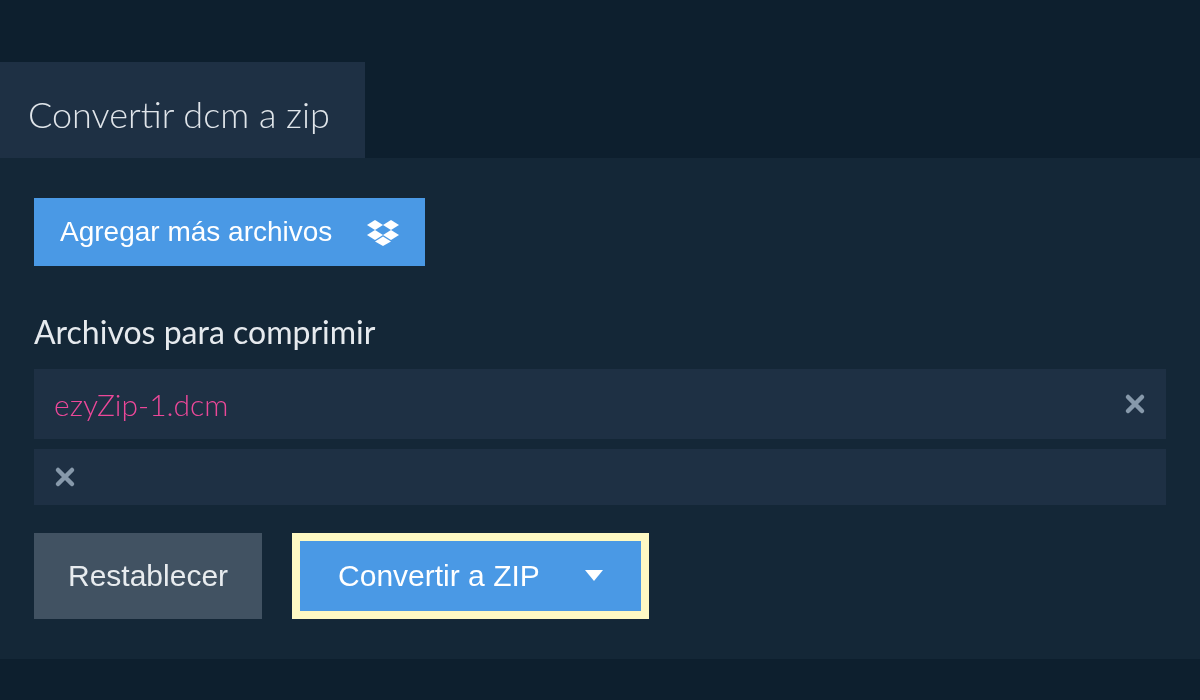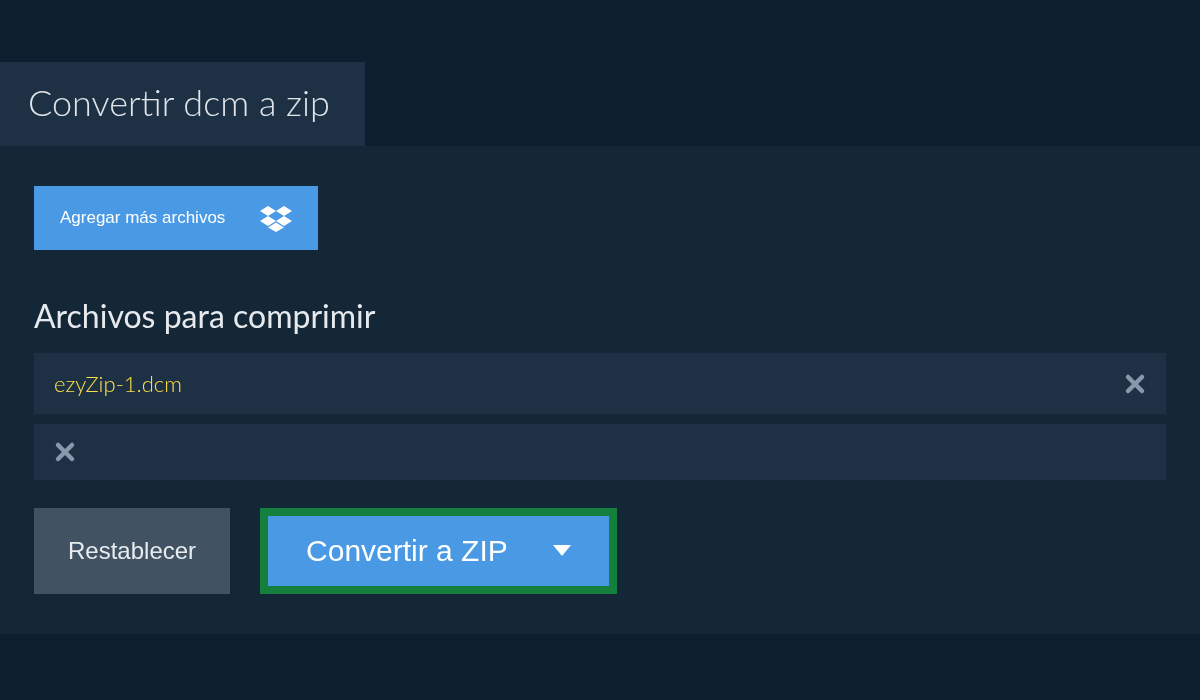--- a/index.html
+++ b/index.html
@@ -16,38 +16,38 @@
       overflow: hidden;
     }
     
     .page-wrapper {
       padding-top: 62px;
     }
     
     .tab-header {
       background-color: #1e3044;
       display: inline-block;
-      padding: 18px 35px 22px 28px;
+      padding: 30px 35px 22px 28px;
       color: #e0e5ea;
       font-size: 36px;
       font-weight: 300;
     }
     
     .content-panel {
       background-color: #142737;
       padding: 40px 34px 40px 34px;
     }
     
     .add-files-button {
       display: inline-flex;
       align-items: center;
       background-color: #4a99e5;
       color: #ffffff;
       padding: 18px 26px;
-      font-size: 17px;
+      font-size: 28px;
       font-weight: 300;
       cursor: pointer;
       border: none;
       gap: 35px;
     }
     
     .dropbox-icon {
       display: inline-flex;
       align-items: center;
       justify-content: center;
@@ -69,22 +69,22 @@
     
     .file-item {
       display: flex;
       align-items: center;
       justify-content: space-between;
       background-color: #1e3044;
       padding: 17px 20px;
     }
     
     .file-name {
-      color: #fde047;
-      font-size: 22px;
+      color: #ec4899;
+      font-size: 30px;
       font-weight: 300;
     }
     
     .remove-icon {
       color: #8799ab;
       cursor: pointer;
       display: inline-flex;
       align-items: center;
       justify-content: center;
     }
@@ -92,29 +92,29 @@
     .button-row {
       display: flex;
       gap: 30px;
       margin-top: 28px;
       align-items: stretch;
     }
     
     .reset-button {
       background-color: #415262;
       color: #e8ecef;
-      font-size: 24px;
+      font-size: 30px;
       font-weight: 300;
       padding: 22px 34px;
       border: none;
       cursor: pointer;
     }
     
     .convert-button-wrapper {
-      border: 8px solid #15803d;
+      border: 8px solid #fef9c3;
       display: inline-flex;
     }
     
     .convert-button {
       display: inline-flex;
       align-items: center;
       background-color: #4a99e5;
       color: #ffffff;
       font-size: 30px;
       font-weight: 300;

